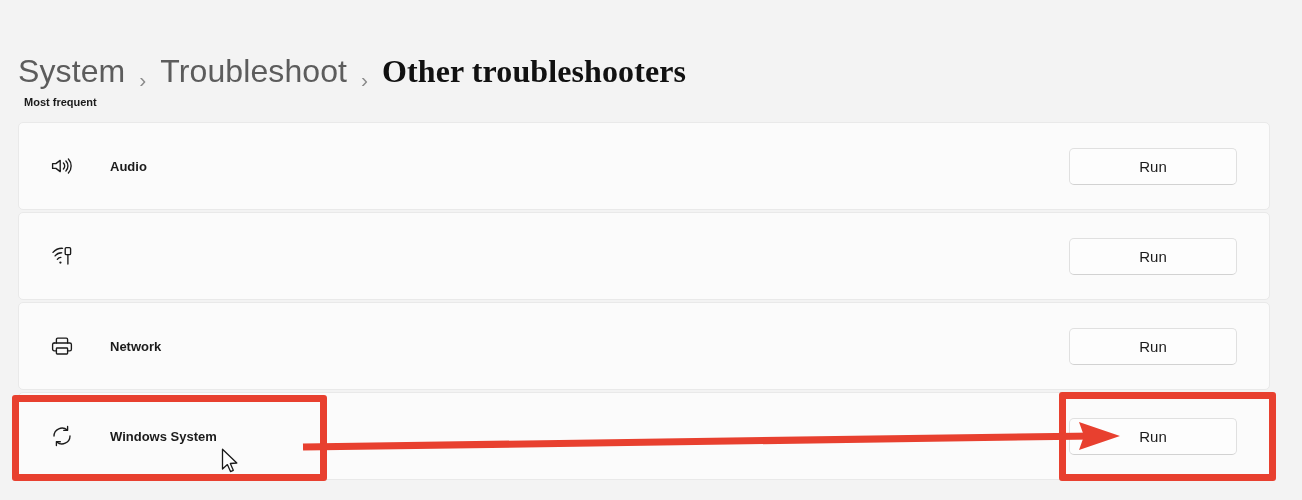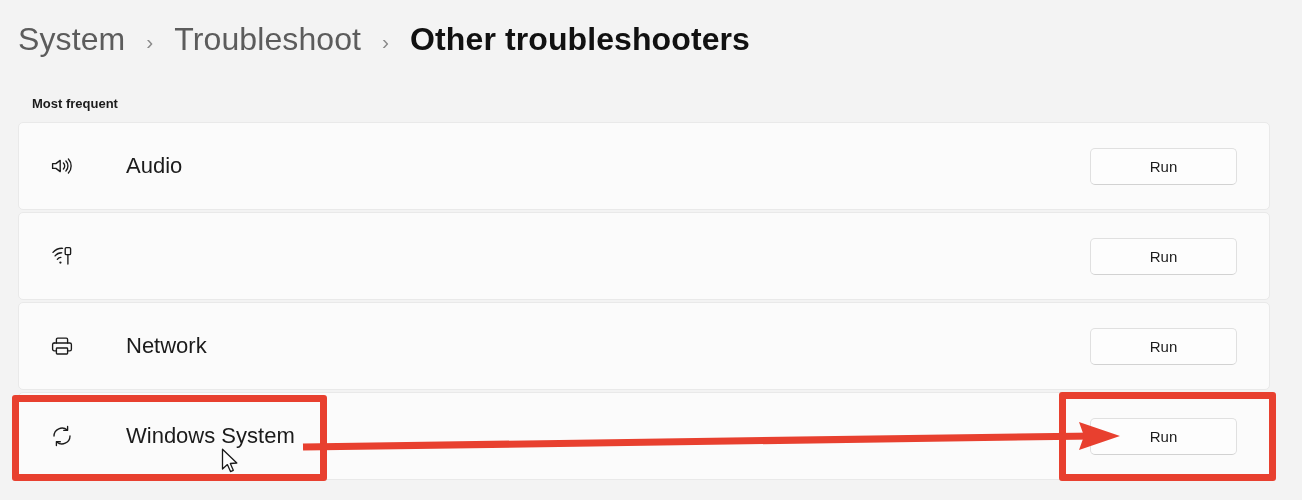--- a/index.html
+++ b/index.html
@@ -14,49 +14,50 @@
     background: #f3f3f3;
     font-family: "Liberation Sans", sans-serif;
     color: #1b1b1b;
     position: relative;
   }
 
   
   #breadcrumb {
     position: absolute;
     left: 18px;
-    top: 12px;
+    top: 36px;
     height: 54px;
     display: flex;
-    align-items: center;
-    gap: 21px;
+    align-items: flex-end;
+    gap: 14px;
   }
   .crumb {
     font-size: 32px;
     color: #5c5c5c;
     letter-spacing: 0.1px;
     white-space: nowrap;
   }
   .crumb.current {
     color: #111111;
     font-weight: 600;
+    font-family: Liberation Serif, serif;
   }
   .crumb-sep {
     font-size: 21px;
     color: #8a8a8a;
     line-height: 1;
     padding-top: 4px;
   }
 
   
   #section-header {
     position: absolute;
-    left: 32px;
+    left: 24px;
     top: 96px;
-    font-size: 13px;
+    font-size: 11px;
     font-weight: 700;
     color: #1b1b1b;
   }
 
   
   #troubleshooter-list {
     position: absolute;
     left: 18px;
     top: 122px;
     width: 1252px;
@@ -80,30 +81,31 @@
     flex: 0 0 34px;
     display: flex;
     align-items: center;
     justify-content: center;
     color: #1b1b1b;
     margin-left: 4px;
   }
   .ts-icon svg { display: block; }
 
   .ts-label {
-    font-size: 22px;
-    color: #1b1b1b;
-    margin-left: 47px;
+    font-size: 13px;
+    color: #1b1b1b;
+    margin-left: 31px;
     white-space: nowrap;
+    font-weight: bold;
   }
 
   .ts-spacer { flex: 1 1 auto; }
 
   .run-button {
-    width: 147px;
+    width: 168px;
     height: 37px;
     background: #fdfdfd;
     border: 1px solid #e0e0e0;
     border-bottom-color: #d2d2d2;
     border-radius: 5px;
     font-family: "Liberation Sans", sans-serif;
     font-size: 15px;
     color: #1b1b1b;
     display: flex;
     align-items: center;

